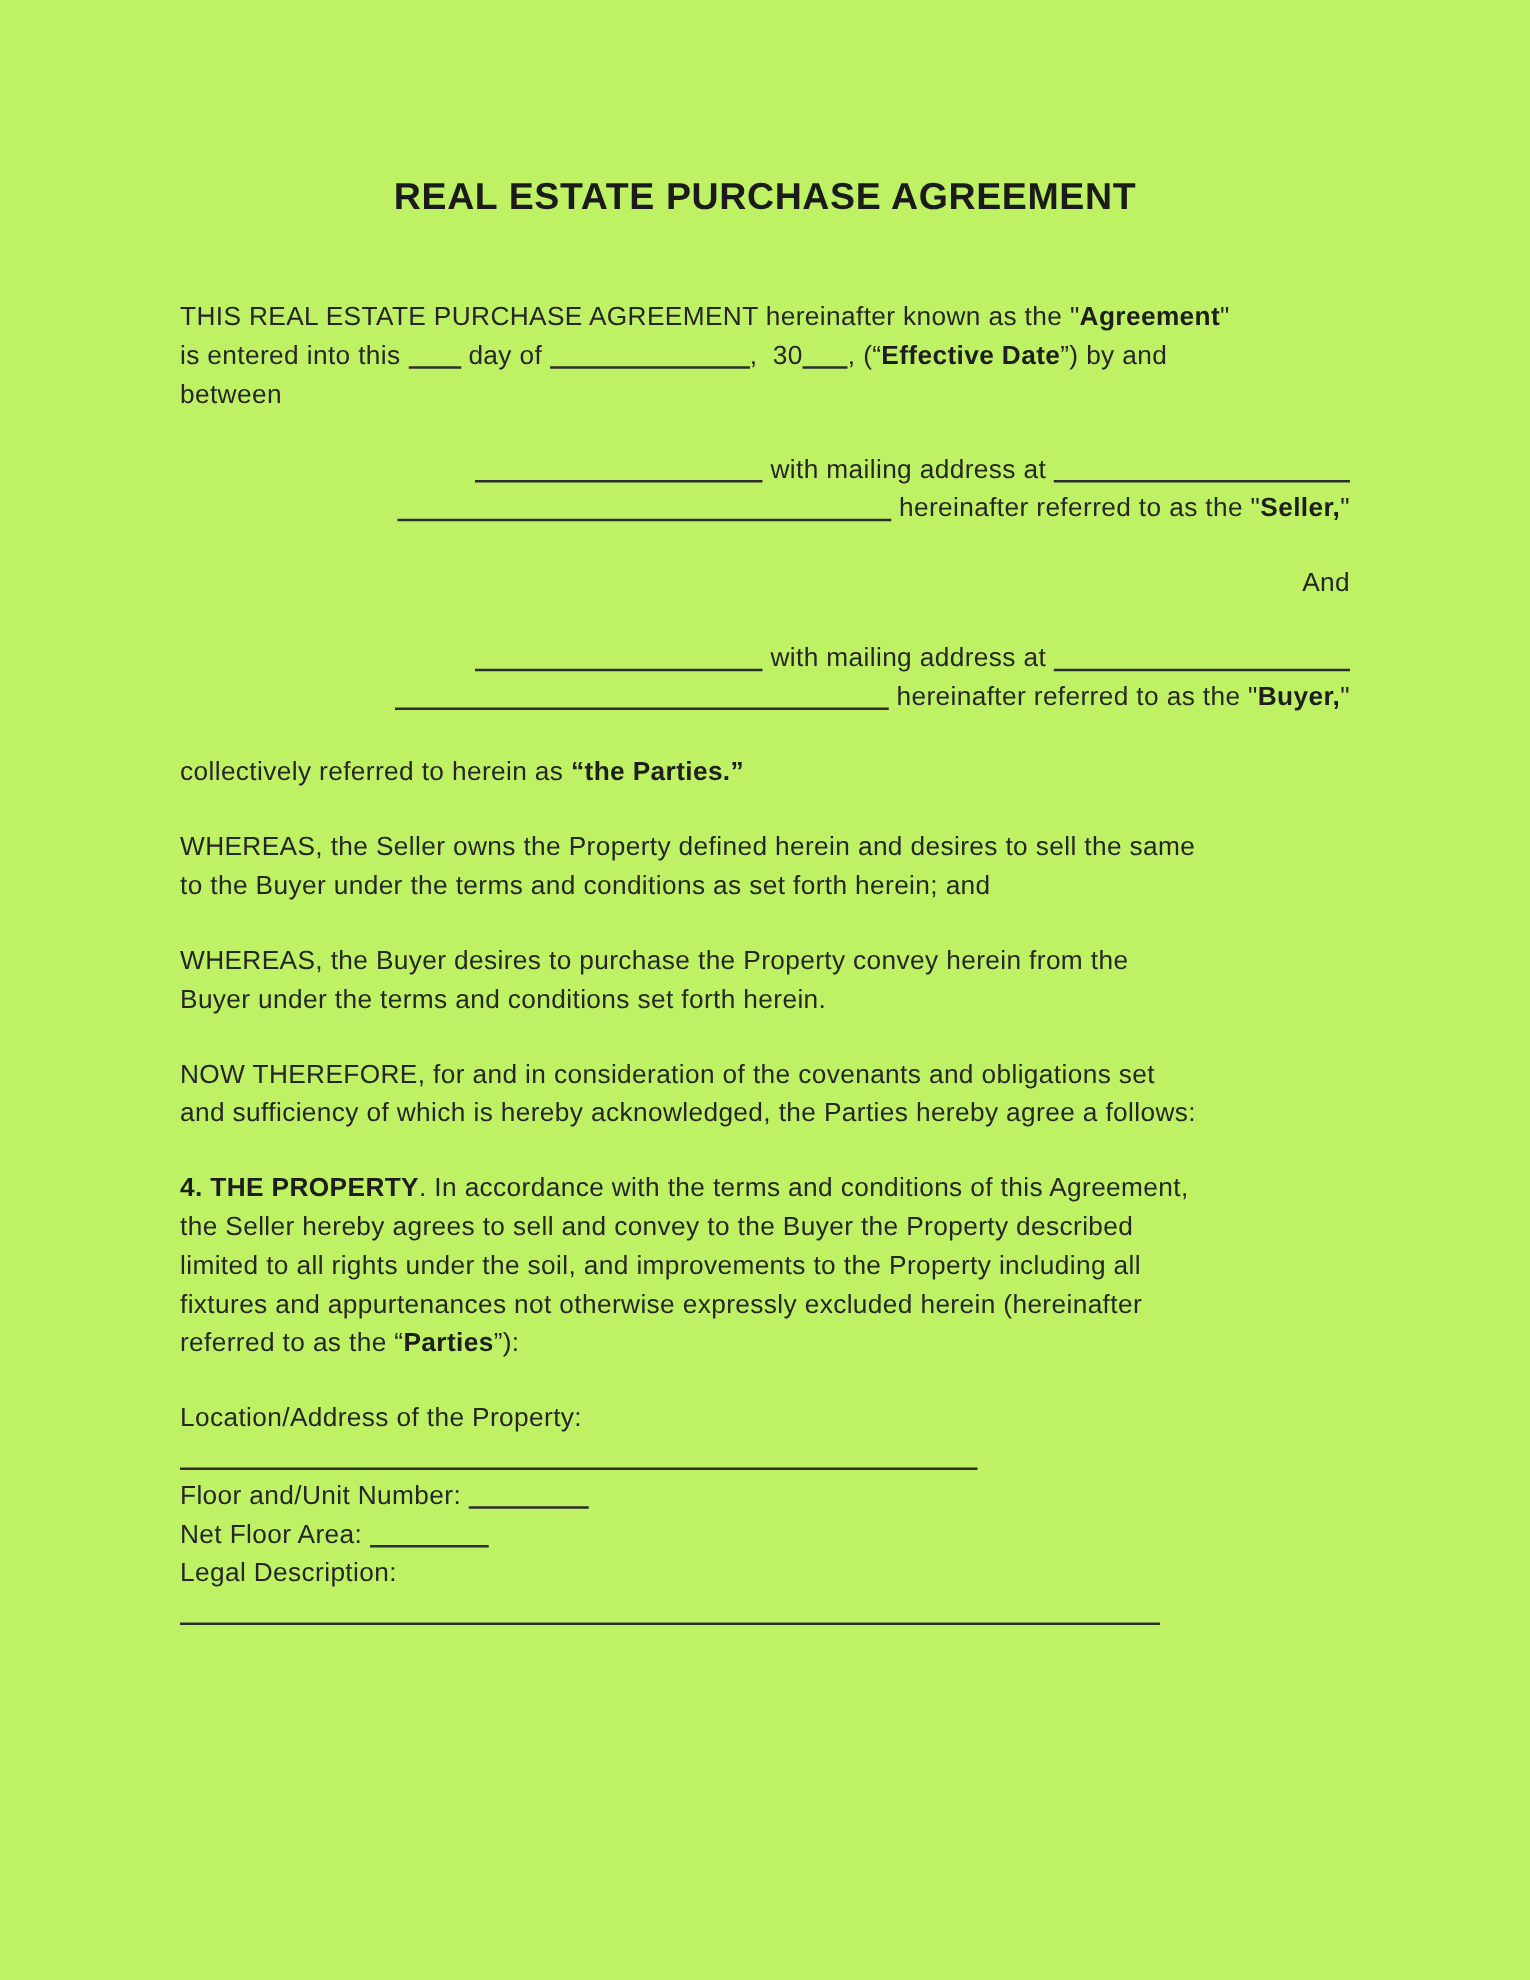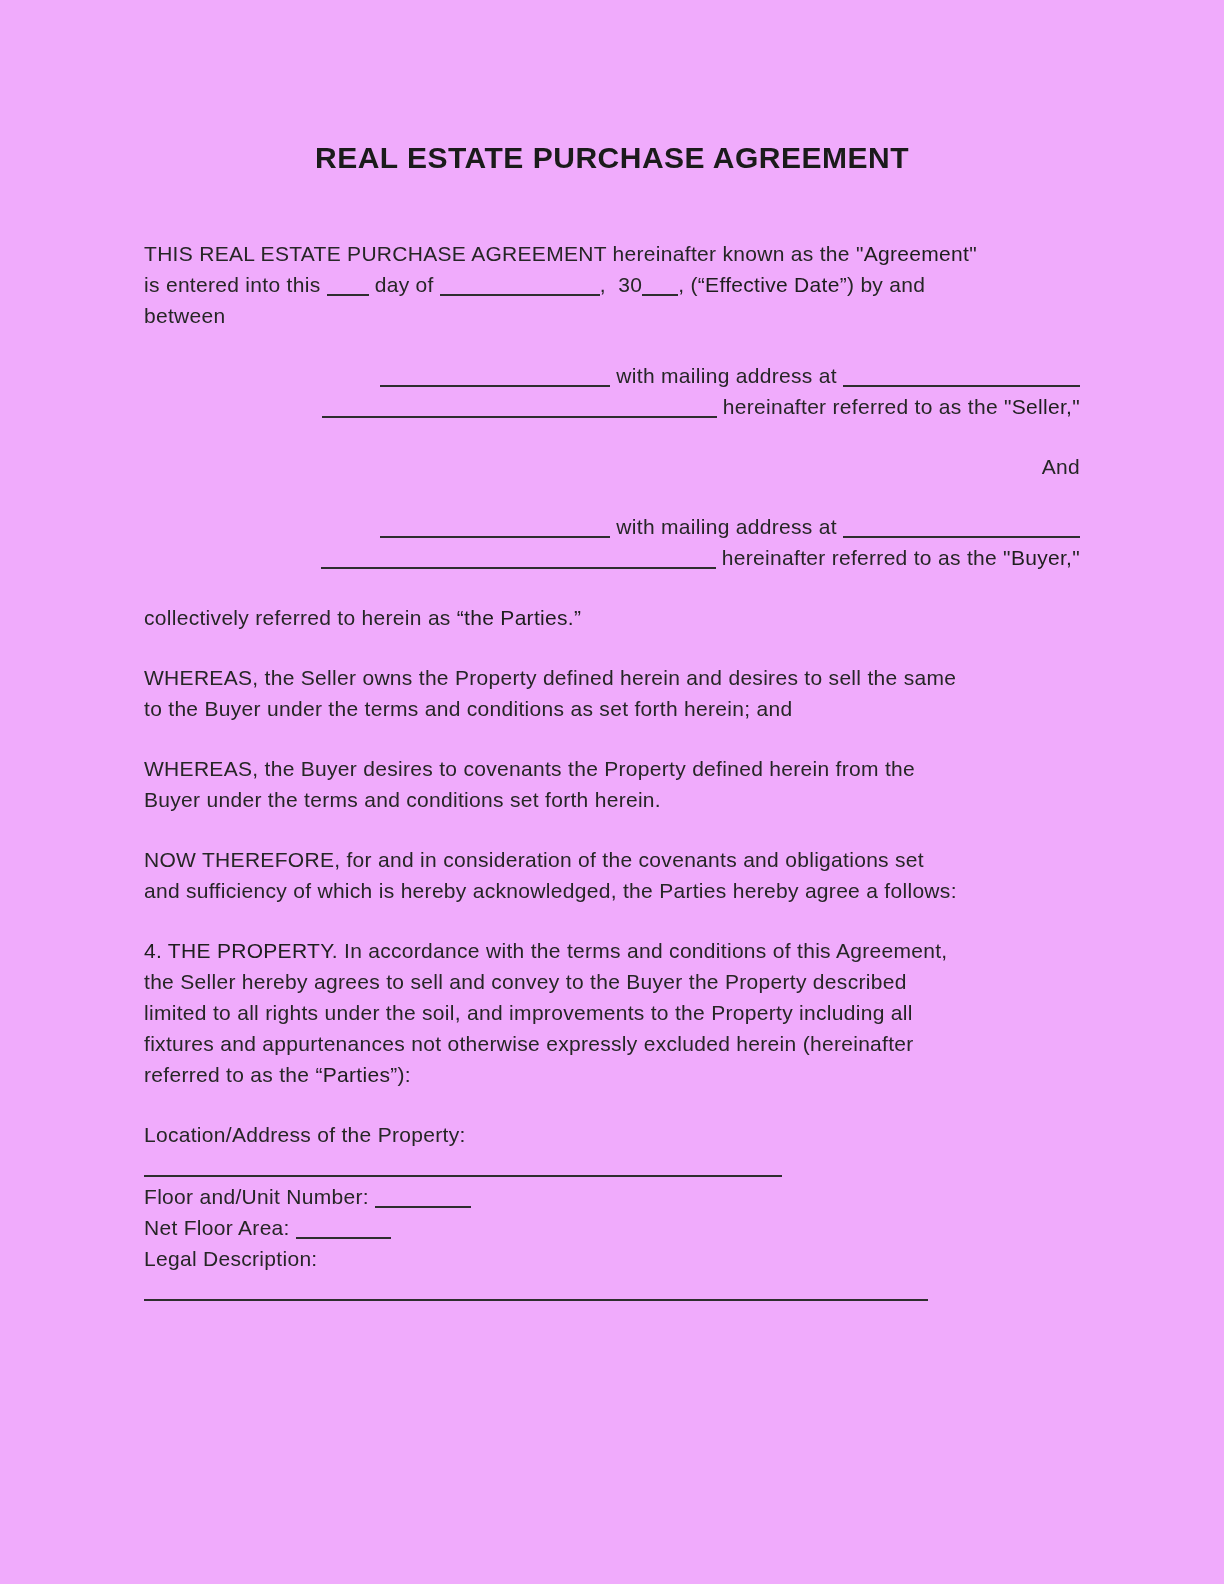--- a/index.html
+++ b/index.html
@@ -5,21 +5,21 @@
   html, body {
     margin: 0;
     padding: 0;
     background: #ffffff;
   }
   .page {
     position: relative;
     width: 1224px;
     height: 1584px;
     margin: 0 auto;
-    background: #f0abfc;
+    background: #bef264;
     box-sizing: border-box;
     padding: 140px 144px 0 144px;
     font-family: "Liberation Sans", sans-serif;
     color: #262626;
     font-size: 21px;
     line-height: 31px;
     letter-spacing: 0.3px;
     overflow: hidden;
   }
   .title {
@@ -38,21 +38,21 @@
     margin-bottom: 0;
   }
   .block.center .line {
     text-align: right;
   }
   .line {
     display: block;
     white-space: pre-wrap;
   }
   .bold {
-    font-weight: 400;
+    font-weight: 700;
     color: #1e1e1e;
   }
   .blank {
     display: inline-block;
     height: 18px;
     border-bottom: 2px solid #2e2e2e;
     vertical-align: -4px;
   }
 </style>
 </head>
@@ -78,21 +78,21 @@
         <span class="line"><span class="blank" style="width: 395px;"></span><span> hereinafter referred to as the "</span><span class="bold">Buyer,</span><span>"</span></span>
       </p>
       <p class="block">
         <span class="line"><span>collectively referred to herein as </span><span class="bold">“the Parties.”</span></span>
       </p>
       <p class="block">
         <span class="line"><span>WHEREAS, the Seller owns the Property defined herein and desires to sell the same</span></span>
         <span class="line"><span>to the Buyer under the terms and conditions as set forth herein; and</span></span>
       </p>
       <p class="block">
-        <span class="line"><span>WHEREAS, the Buyer desires to covenants the Property defined herein from the</span></span>
+        <span class="line"><span>WHEREAS, the Buyer desires to purchase the Property convey herein from the</span></span>
         <span class="line"><span>Buyer under the terms and conditions set forth herein.</span></span>
       </p>
       <p class="block">
         <span class="line"><span>NOW THEREFORE, for and in consideration of the covenants and obligations set</span></span>
         <span class="line"><span>and sufficiency of which is hereby acknowledged, the Parties hereby agree a follows:</span></span>
       </p>
       <p class="block">
         <span class="line"><span class="bold">4. THE PROPERTY</span><span>. In accordance with the terms and conditions of this Agreement,</span></span>
         <span class="line"><span>the Seller hereby agrees to sell and convey to the Buyer the Property described</span></span>
         <span class="line"><span>limited to all rights under the soil, and improvements to the Property including all</span></span>

